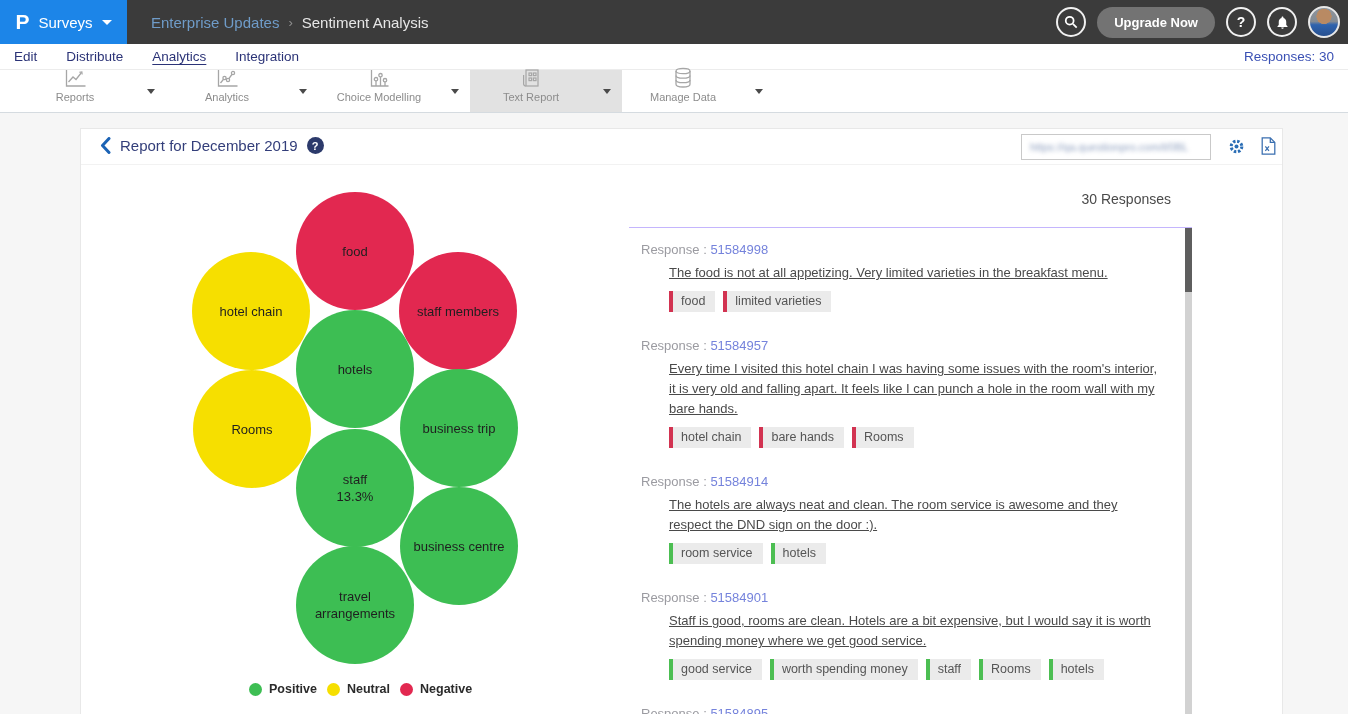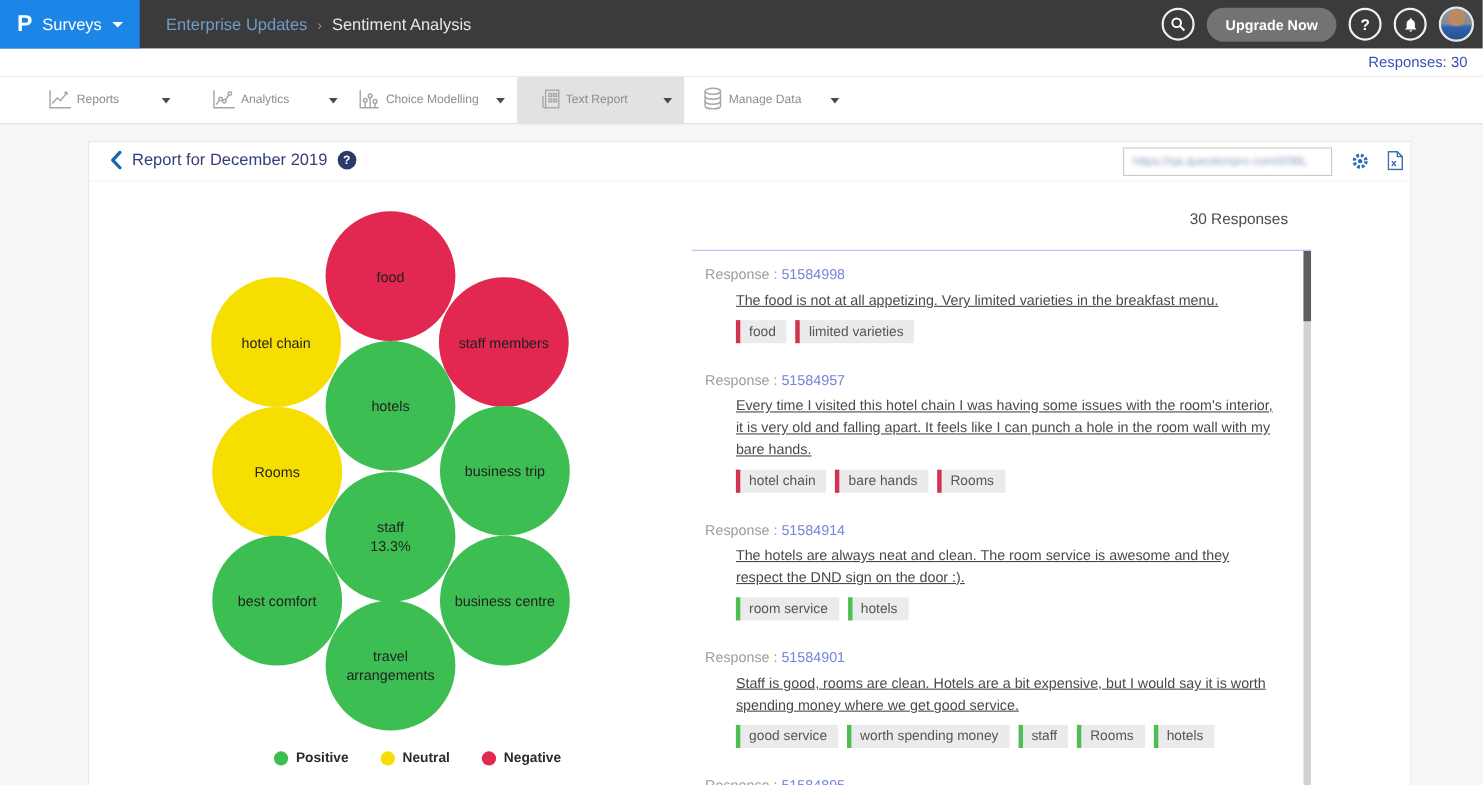--- a/index.html
+++ b/index.html
@@ -41,22 +41,22 @@
     border-bottom:1px solid #ECECEC; }
   .nav-tab { margin-right:29px; font-size:13.5px; color:#2B3377; }
   .nav-tab.active { text-decoration:underline; text-underline-offset:3px; }
   .nav-responses { margin-left:auto; font-size:13.5px; color:#3A50B4; }
 
   
   .toolbar { position:absolute; top:70px; left:0; width:1348px; height:43px;
     background:#fff; border-bottom:1px solid #D5DBE0; display:flex; padding-left:14px; }
   .tb-group { display:flex; width:152px; height:100%; }
   .tb-group.selected { background:#E2E2E2; }
-  .tb-cell { flex:1; display:flex; flex-direction:row; align-items:center;
-    justify-content:center; gap:3px; }
+  .tb-cell { flex:1; display:flex; flex-direction:column; align-items:center;
+    gap:3px; }
   .tb-icon { height:18px; display:flex; align-items:flex-end; }
   .tb-label { font-size:11px; color:#8C8C8C; }
   .tb-caret { width:30px; display:flex; align-items:center; justify-content:center; }
   .tb-caret i { width:0; height:0; border-left:4px solid transparent;
     border-right:4px solid transparent; border-top:5px solid #4A4A4A; }
 
   
   .card { position:absolute; left:80px; top:128px; width:1203px; height:586px;
     background:#fff; border:1px solid #E8E8E8; border-bottom:none; }
   .card-header { position:absolute; left:0; top:0; width:100%; height:36px;
@@ -69,21 +69,21 @@
   .share-input { position:absolute; left:940px; top:5px; width:190px; height:26px;
     border:1px solid #C9C9C9; background:#fff; display:flex; align-items:center;
     padding:0 8px; overflow:hidden; }
   .share-url { font-size:11px; color:#8FA0BF; filter:blur(2px); white-space:nowrap; }
   .hdr-icon { position:absolute; top:8px; }
 
   
   .bubble { position:absolute; border-radius:50%; display:flex; flex-direction:column;
     align-items:center; justify-content:center; text-align:center;
     color:#1F1F1F; font-size:13px; line-height:17px; padding:8px; }
-  .legend { position:absolute; left:168px; top:553px; display:flex; gap:29px; align-items:flex-start; }
+  .legend { position:absolute; left:168px; top:553px; display:flex; gap:10px; align-items:flex-start; }
   .legend-item { display:flex; align-items:center; gap:7px;
     font-size:12.5px; font-weight:bold; color:#2B2B2B; }
   .legend-dot { width:13px; height:13px; border-radius:50%; }
 
   
   .responses-count { position:absolute; left:548px; top:62px; width:542px;
     text-align:right; font-size:14px; color:#4A4A4A; }
   .responses-panel { position:absolute; left:548px; top:98px; width:563px; bottom:0;
     border-top:1px solid #c4b5fd; overflow:hidden; }
   .scrollbar { position:absolute; right:0; top:0; bottom:0; width:7px; background:#D2D2D2; }
@@ -126,20 +126,26 @@
     <div class="circle-btn" data-interactable="true">
       <svg width="15" height="15" viewBox="0 0 24 24" fill="#fff">
           <path d="M12 22c1.1 0 2-.9 2-2h-4c0 1.1.9 2 2 2zm6-6v-5c0-3.07-1.63-5.64-4.5-6.32V4c0-.83-.67-1.5-1.5-1.5S10.5 3.17 10.5 4v.68C7.64 5.36 6 7.92 6 11v5l-2 2v1h16v-1l-2-2z"></path>
         </svg>
     </div>
     <div class="avatar" data-interactable="true"></div>
   </div>
 </div>
 
 <div class="navrow" data-interactable="false">
+  <div data-interactable="false" style="display:flex;align-items:center;">
+      <span class="nav-tab" data-interactable="true">Edit</span>
+      <span class="nav-tab" data-interactable="true">Distribute</span>
+      <span class="nav-tab active" data-interactable="true">Analytics</span>
+      <span class="nav-tab" data-interactable="true">Integration</span>
+    </div>
   <span class="nav-responses" data-interactable="false">Responses: 30</span>
 </div>
 
 <div class="toolbar" data-interactable="false">
   <div data-interactable="false" style="display:flex;height:100%;">
       <div class="tb-group" data-interactable="true">
         <div class="tb-cell">
           <span class="tb-icon" data-interactable="false">
             <svg width="25" height="19" viewBox="0 0 24 19" fill="none" stroke="#A6A6A6" stroke-width="1.3">
               <path d="M3 1v16h19"></path>
@@ -271,23 +277,20 @@
       <div class="bubble" data-interactable="true" style="left: 112px; top: 205px; width: 118px; height: 118px; background: rgb(246, 223, 0);">
         <span data-interactable="false">Rooms</span>
       </div>
       <div class="bubble" data-interactable="true" style="left: 319px; top: 204px; width: 118px; height: 118px; background: rgb(61, 190, 83);">
         <span data-interactable="false">business trip</span>
       </div>
       <div class="bubble" data-interactable="true" style="left: 215px; top: 264px; width: 118px; height: 118px; background: rgb(61, 190, 83);">
         <span data-interactable="false">staff</span>
         <span data-interactable="false">13.3%</span>
       </div>
-      <div class="bubble" data-interactable="true" style="left: 112px; top: 322px; width: 118px; height: 118px; background: rgb(61, 190, 83);">
-        <span data-interactable="false">best comfort</span>
-      </div>
       <div class="bubble" data-interactable="true" style="left: 319px; top: 322px; width: 118px; height: 118px; background: rgb(61, 190, 83);">
         <span data-interactable="false">business centre</span>
       </div>
       <div class="bubble" data-interactable="true" style="left: 215px; top: 381px; width: 118px; height: 118px; background: rgb(61, 190, 83); align-items: flex-end;">
         <span data-interactable="false">travel arrangements</span>
       </div>
     </div>
   <div class="legend" data-interactable="false">
       <div class="legend-item" data-interactable="false">
         <span class="legend-dot" data-interactable="false" style="background:#3DBE53"></span>

